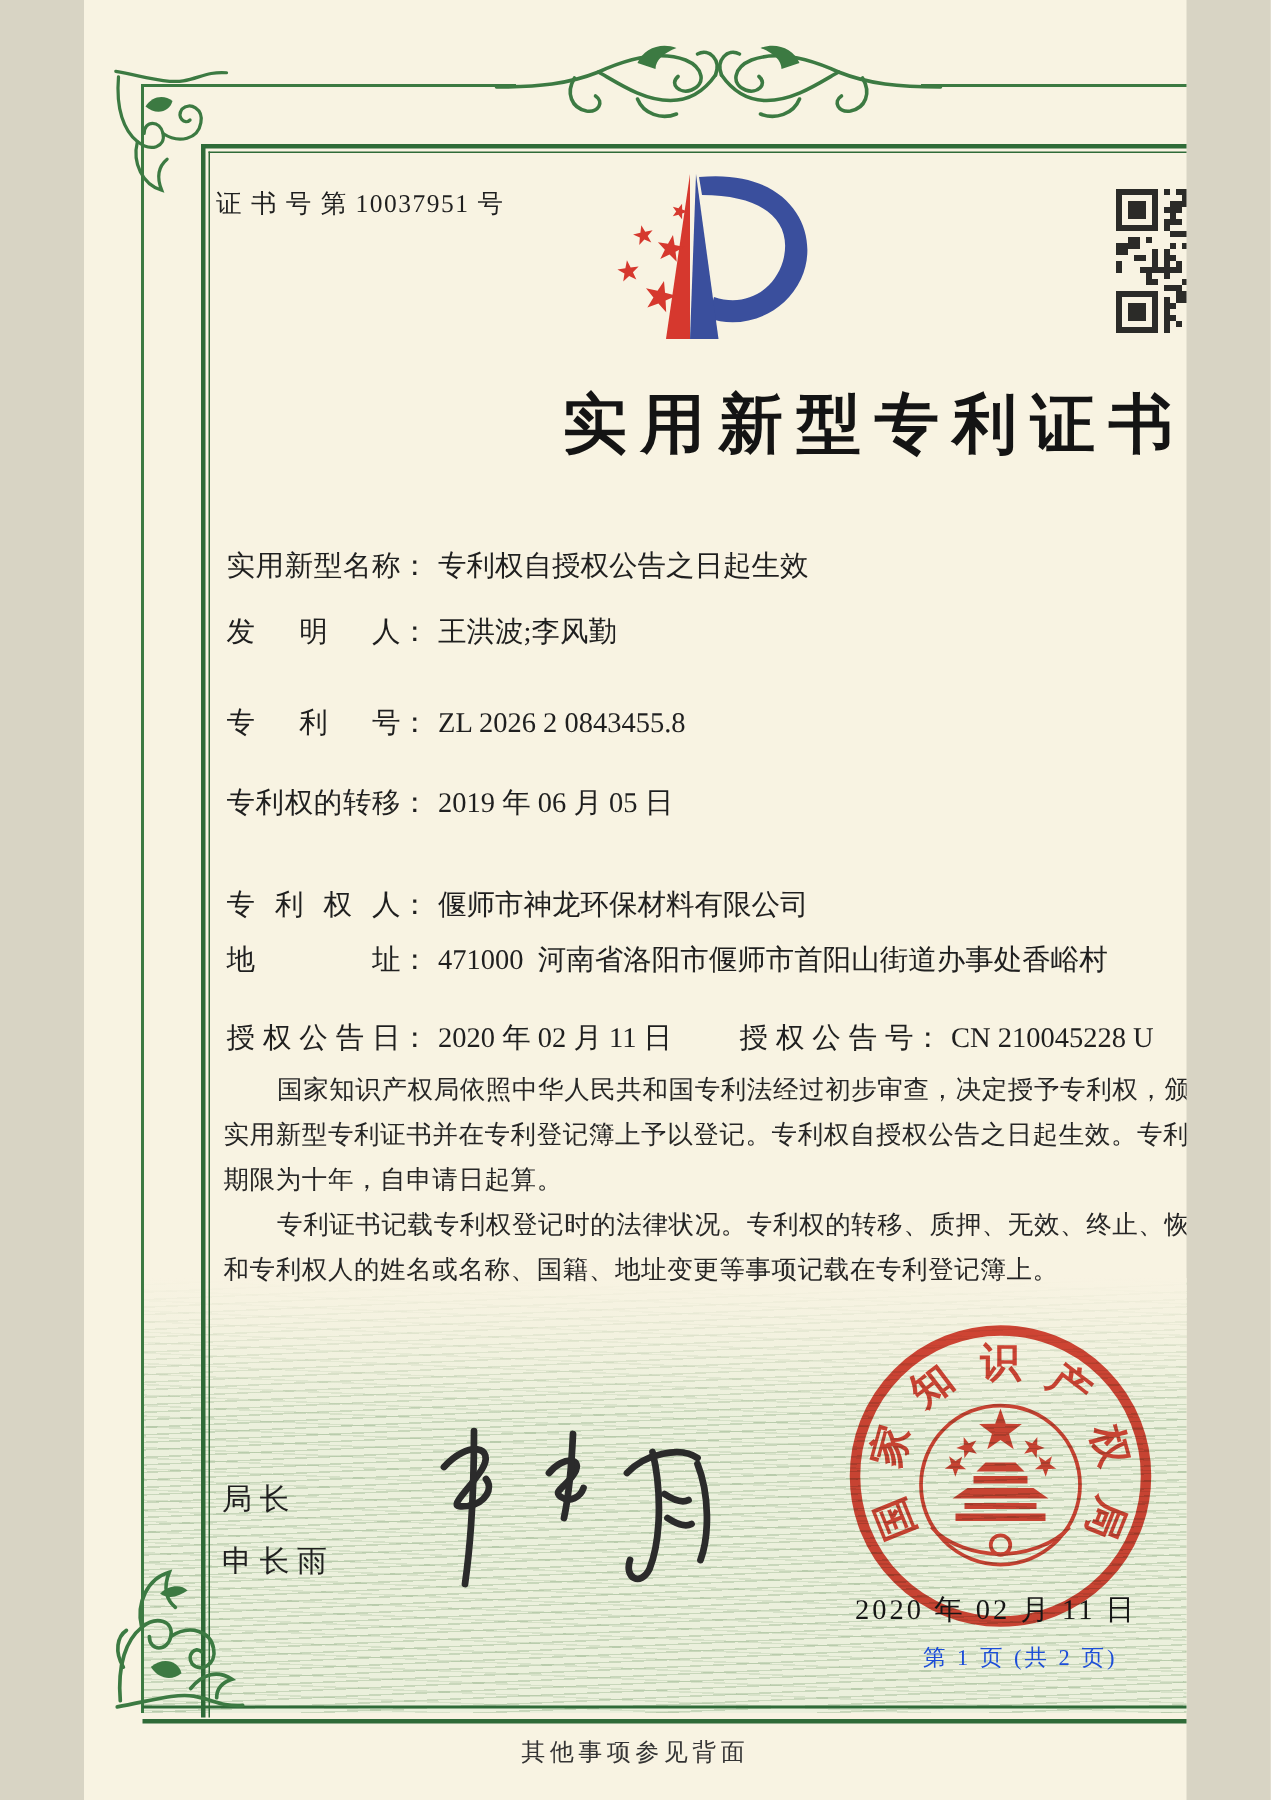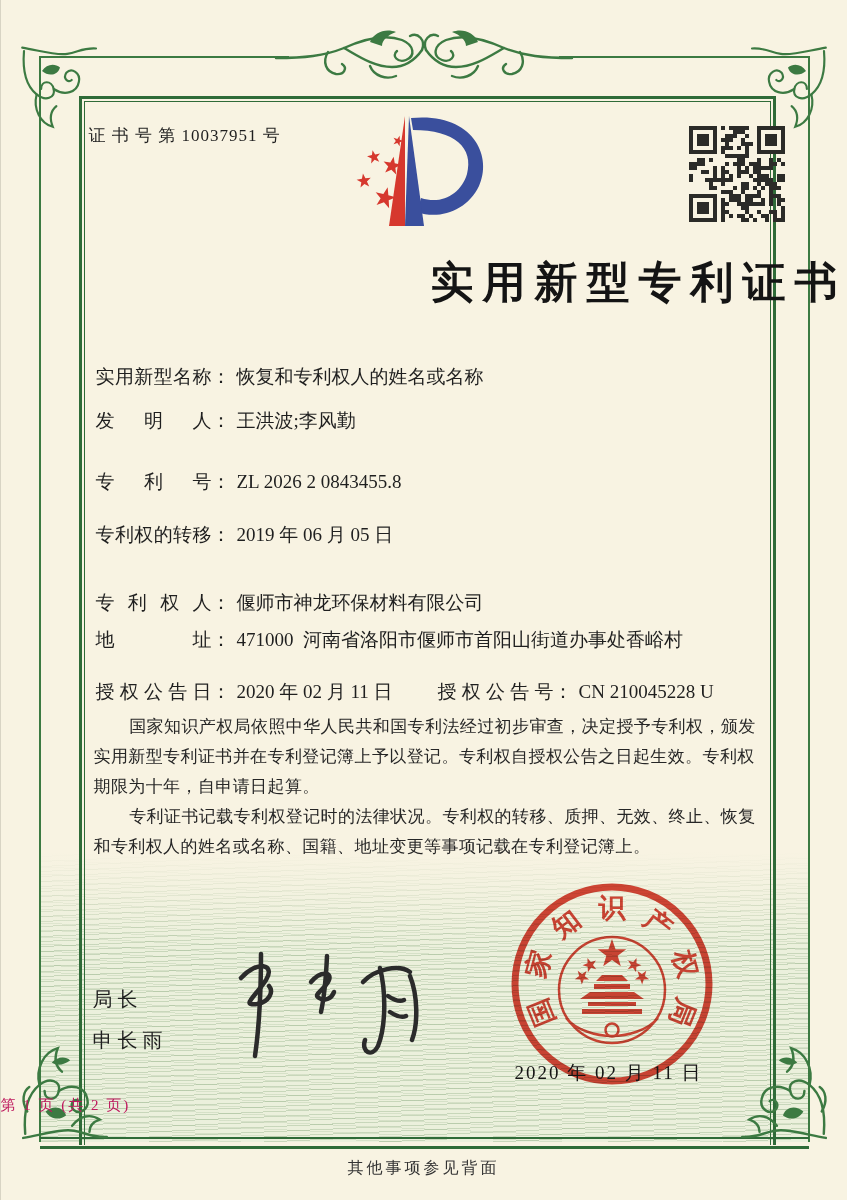--- a/index.html
+++ b/index.html
@@ -1,17 +1,17 @@
 <!DOCTYPE html>
 <html><head>
 <meta charset="utf-8">
 <style>
   html,body{margin:0;padding:0;background:#d8d4c4;}
   .page{
-    position:relative;width:846px;height:1200px;margin:0 auto;
+    position:relative;width:735px;height:1200px;margin:0 auto;
     background:#f8f3e2;overflow:hidden;
     font-family:"Liberation Serif","DejaVu Serif",serif;color:#1f1f1f;
   }
   
   .guilloche{
     position:absolute;left:39px;top:852px;width:769px;height:290px;
     background:
       repeating-linear-gradient(177.5deg, rgba(118,156,108,0) 0 4px, rgba(118,156,108,.30) 4px 5px),
       repeating-linear-gradient(182.5deg, rgba(118,156,108,0) 0 6px, rgba(118,156,108,.18) 6px 7px),
       #ebf0dc;
@@ -55,22 +55,22 @@
   .body-text{position:absolute;left:93px;top:712px;width:666px;z-index:4;
     font-size:17px;line-height:30px;letter-spacing:.4px;color:#262626;}
   .body-text p{margin:0;text-indent:2.1em;}
   
   .director{position:absolute;left:92px;top:986px;z-index:5;font-size:20px;letter-spacing:5px;}
   .director div{margin-bottom:14px;}
   .signature{position:absolute;left:212px;top:948px;width:235px;height:115px;z-index:5;}
   .seal{position:absolute;left:505px;top:878px;width:212px;height:212px;z-index:6;
     mix-blend-mode:multiply;opacity:.93;}
   .seal-date{position:absolute;left:514px;top:1060px;z-index:6;font-size:19px;letter-spacing:2px;color:#151515;}
-  .page-num{position:absolute;left:0;right:46px;top:1096px;text-align:left;z-index:5;
-    font-size:15px;letter-spacing:2px;color:#be185d;}
+  .page-num{position:absolute;left:0;right:46px;top:1096px;text-align:right;z-index:5;
+    font-size:15px;letter-spacing:2px;color:#1d4ed8;}
   .footer-note{position:absolute;left:0;right:0;top:1158px;text-align:center;z-index:4;
     font-size:16px;letter-spacing:3px;color:#333;}
 </style>
 </head>
 <body>
 
 <div class="page">
 
   <div class="guilloche"></div>
 
@@ -357,21 +357,21 @@
       <rect x="76" y="8" width="12" height="12" fill="#2b2b28"></rect>
       <rect x="0" y="68" width="28" height="28" fill="#2b2b28"></rect>
       <rect x="4" y="72" width="20" height="20" fill="#f8f3e2"></rect>
       <rect x="8" y="76" width="12" height="12" fill="#2b2b28"></rect>
     </svg>
 
   <div class="title">实用新型专利证书</div>
 
   <div class="fields">
     <div class="row" style="top:364px;">
-      <span class="flabel">实用新型名称</span><span class="colon">：</span><span class="fvalue">恢复和专利权人的姓名或名称</span>
+      <span class="flabel">实用新型名称</span><span class="colon">：</span><span class="fvalue">专利权自授权公告之日起生效</span>
     </div>
     <div class="row" style="top:408px;">
       <span class="flabel">发明人</span><span class="colon">：</span><span class="fvalue">王洪波;李风勤</span>
     </div>
     <div class="row" style="top:469px;">
       <span class="flabel">专利号</span><span class="colon">：</span><span class="fvalue">ZL 2026 2 0843455.8</span>
     </div>
     <div class="row" style="top:522px;">
       <span class="flabel">专利权的转移</span><span class="colon">：</span><span class="fvalue">2019 年 06 月 05 日</span>
     </div>

